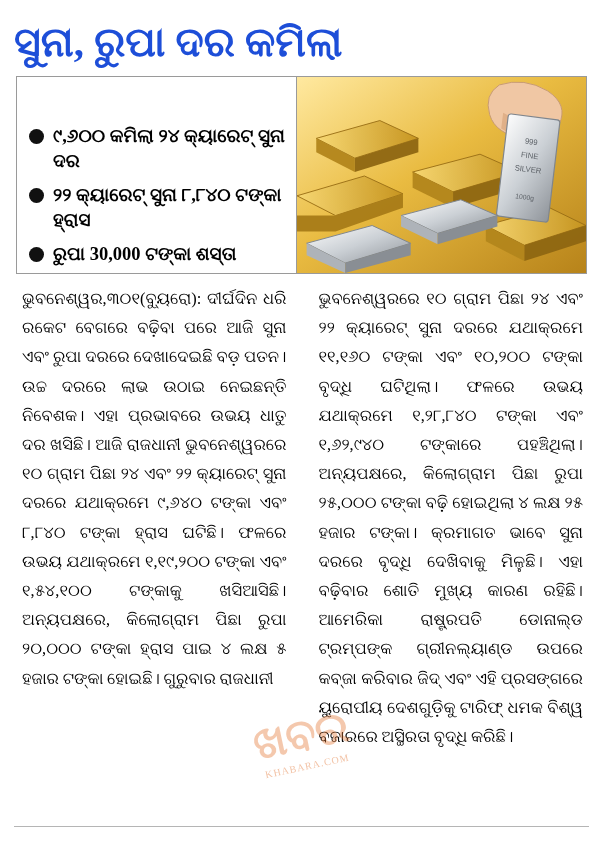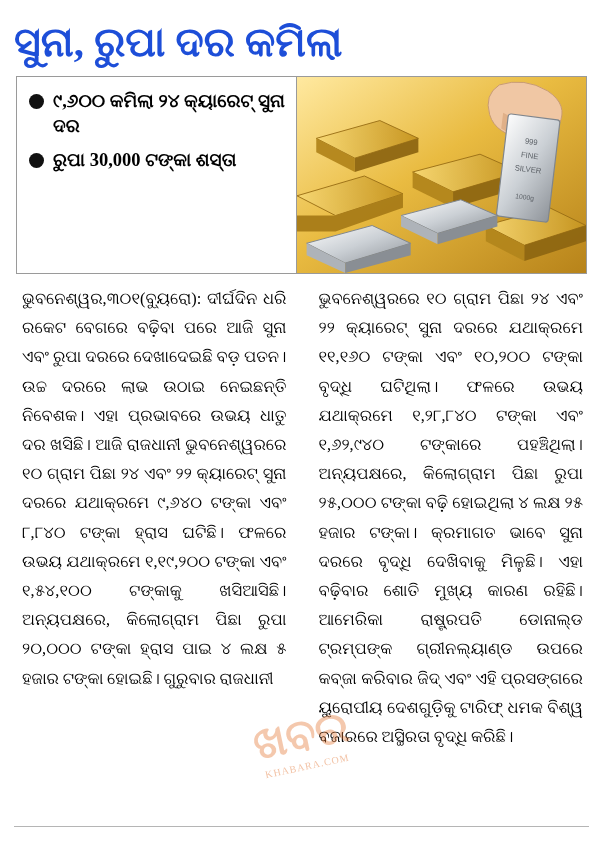--- a/index.html
+++ b/index.html
@@ -41,21 +41,21 @@
     border: 1px solid #9a9a9a;
     height: 198px;
     margin: 0 2px 6px 2px;
     background: #fff;
   }
   .bullets {
     width: 280px;
     padding: 12px 8px 6px 12px;
     display: flex;
     flex-direction: column;
-    justify-content: flex-start;
+    justify-content: flex-end;
     gap: 9px;
     border-right: 1px solid #9a9a9a;
   }
   .bullet {
     display: flex;
     align-items: flex-start;
     gap: 9px;
   }
   .dot {
     width: 15px;
@@ -135,20 +135,24 @@
 
 <div class="page">
 
   <h1 class="headline">ସୁନା, ରୁପା ଦର କମିଲା</h1>
 
   <div class="hero">
     <div class="bullets">
       <div class="bullet">
         <span class="dot"></span>
         <span class="bullet-text">୯,୬୦୦ କମିଲା ୨୪ କ୍ୟାରେଟ୍ ସୁନା ଦର</span>
+      </div>
+      <div class="bullet">
+        <span class="dot"></span>
+        <span class="bullet-text">୨୨ କ୍ୟାରେଟ୍ ସୁନା ୮,୮୪୦ ଟଙ୍କା ହ୍ରାସ</span>
       </div>
       <div class="bullet">
         <span class="dot"></span>
         <span class="bullet-text">ରୁପା 30,000 ଟଙ୍କା ଶସ୍ତା</span>
       </div>
     </div>
 
     <div class="photo">
       <div class="gold-bars">
         <svg width="100%" height="100%" viewBox="0 0 300 198" preserveAspectRatio="none">

